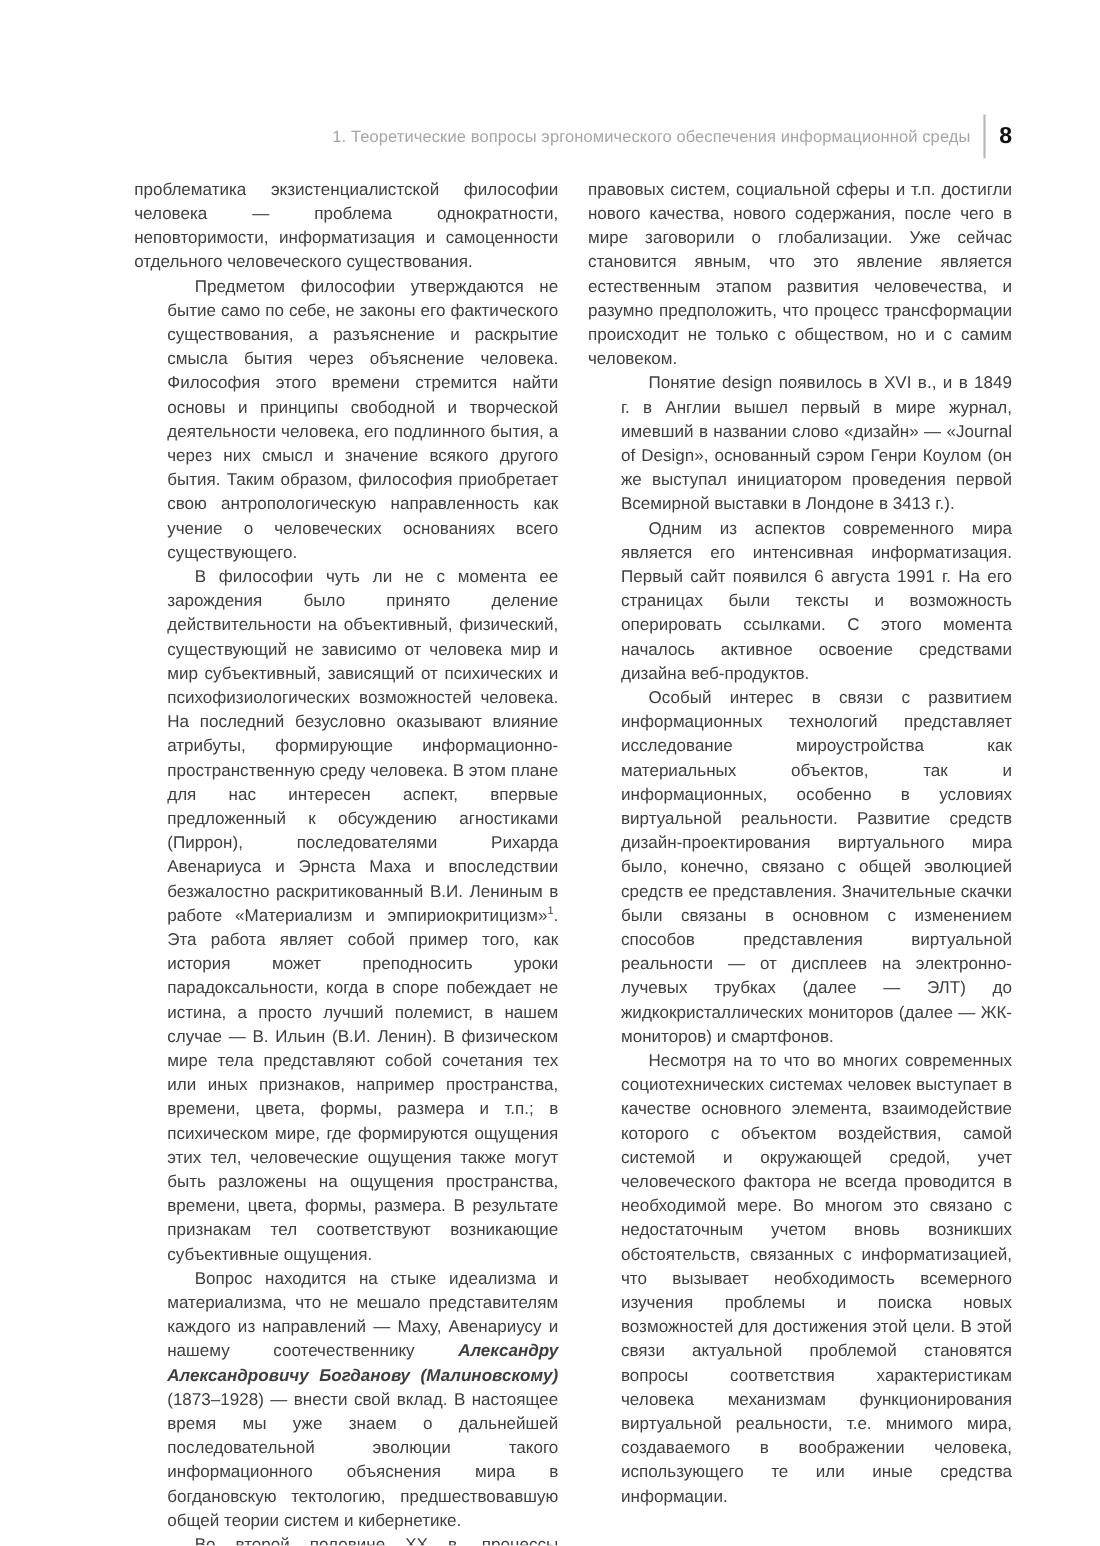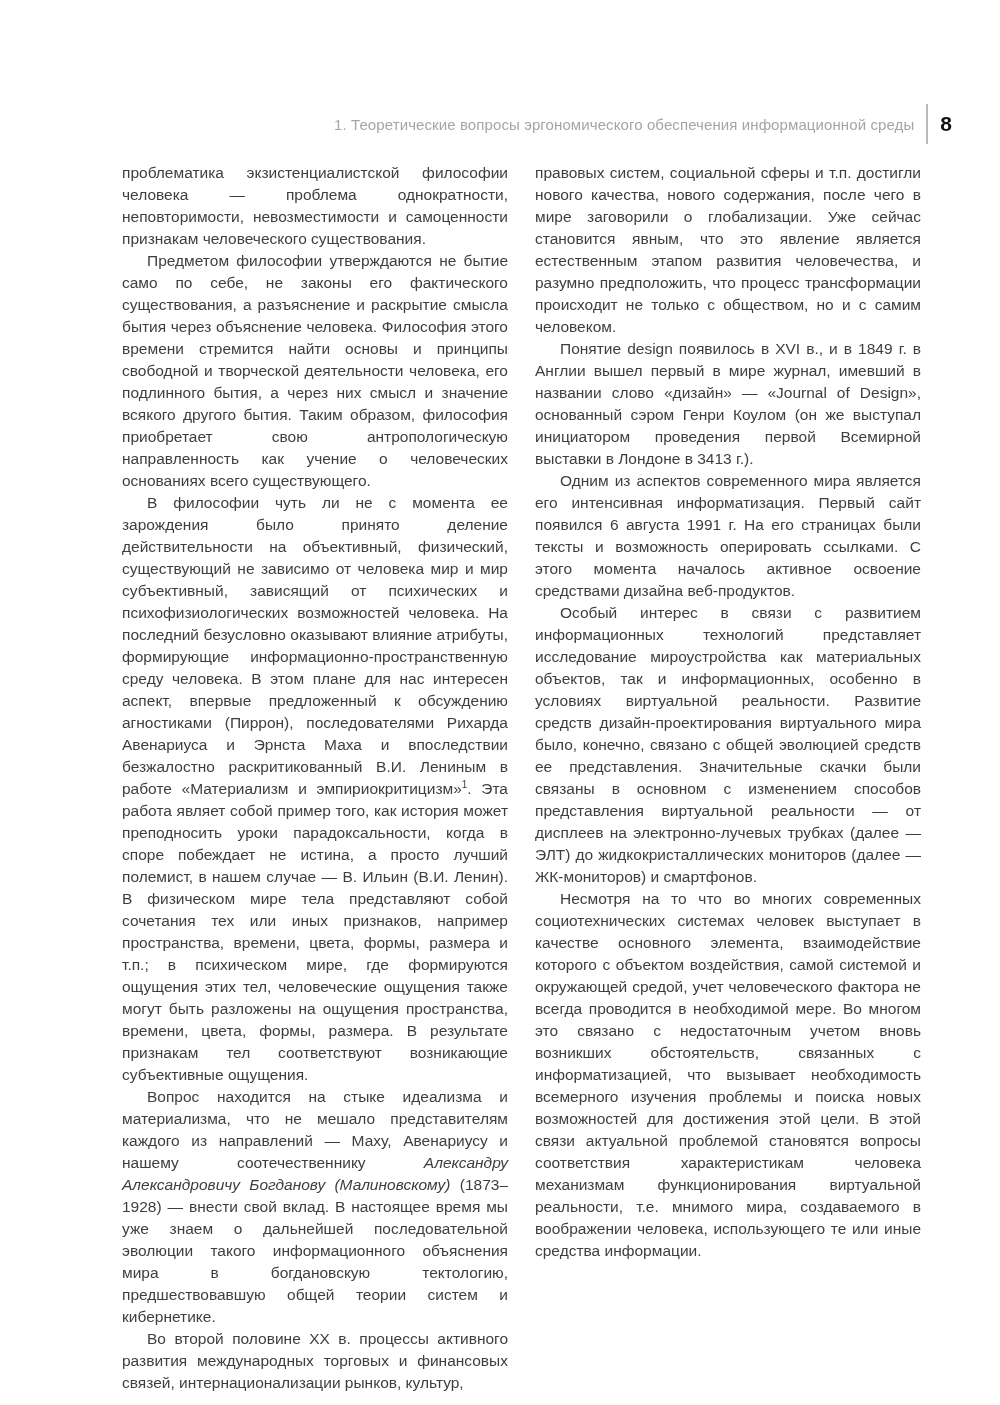--- a/index.html
+++ b/index.html
@@ -2,21 +2,21 @@
 <html lang="ru"><head>
 <meta charset="utf-8">
 <style>
   html, body { margin: 0; padding: 0; background: #ffffff; }
   .page {
     position: relative;
     width: 1000px;
     height: 1405px;
     box-sizing: border-box;
     background: #ffffff;
-    padding: 104px 48px 0 122px;
+    padding: 104px 80px 0 122px;
     font-family: "Liberation Sans", sans-serif;
     overflow: hidden;
   }
   .header {
     display: flex;
     justify-content: flex-end;
     align-items: center;
     height: 40px;
     margin-bottom: 18px;
   }
@@ -43,43 +43,43 @@
     gap: 27px;
   }
   .column {
     width: 386px;
     text-align: justify;
     font-size: 15.5px;
     line-height: 22px;
     color: #3e3e3e;
   }
   .para { margin: 0; }
-  .para.indent { text-indent: 25px; }
-  .emph { font-weight: normal; font-style: italic; }
+  .para.indent { text-indent: 25px; margin-left: 30px; }
+  .emph { font-weight: bold; font-style: italic; }
   sup.fn-ref {
     font-size: 10px;
     line-height: 0;
     vertical-align: super;
   }
 </style>
 </head>
 <body>
 
 <div class="page">
 
   <header class="header">
     <span class="header-title">1. Теоретические вопросы эргономического обеспечения информационной среды</span>
     <span class="header-rule"></span>
     <span class="page-number">8</span>
   </header>
 
   <main class="content">
 
     <div class="column">
-      <p class="para">проблематика экзистенциалистской философии человека — проблема однократности, неповторимости, невозместимости и самоценности признакам человеческого существования.</p>
+      <p class="para">проблематика экзистенциалистской философии человека — проблема однократности, неповторимости, информатизация и самоценности отдельного человеческого существования.</p>
       <p class="para indent">Предметом философии утверждаются не бытие само по себе, не законы его фактического существования, а разъяснение и раскрытие смысла бытия через объяснение человека. Философия этого времени стремится найти основы и принципы свободной и творческой деятельности человека, его подлинного бытия, а через них смысл и значение всякого другого бытия. Таким образом, философия приобретает свою антропологическую направленность как учение о человеческих основаниях всего существующего.</p>
       <p class="para indent"><span>В философии чуть ли не с момента ее зарождения было принято деление действительности на объективный, физический, существующий не зависимо от человека мир и мир субъективный, зависящий от психических и психофизиологических возможностей человека. На последний безусловно оказывают влияние атрибуты, формирующие информационно-пространственную среду человека. В этом плане для нас интересен аспект, впервые предложенный к обсуждению агностиками (Пиррон), последователями Рихарда Авенариуса и Эрнста Маха и впоследствии безжалостно раскритикованный В.И. Лениным в работе «Материализм и эмпириокритицизм»</span><sup class="fn-ref">1</sup><span>. Эта работа являет собой пример того, как история может преподносить уроки парадоксальности, когда в споре побеждает не истина, а просто лучший полемист, в нашем случае — В. Ильин (В.И. Ленин). В физическом мире тела представляют собой сочетания тех или иных признаков, например пространства, времени, цвета, формы, размера и т.п.; в психическом мире, где формируются ощущения этих тел, человеческие ощущения также могут быть разложены на ощущения пространства, времени, цвета, формы, размера. В результате признакам тел соответствуют возникающие субъективные ощущения.</span></p>
       <p class="para indent"><span>Вопрос находится на стыке идеализма и материализма, что не мешало представителям каждого из направлений — Маху, Авенариусу и нашему соотечественнику </span><span class="emph">Александру Александровичу Богданову (Малиновскому)</span><span> (1873–1928) — внести свой вклад. В настоящее время мы уже знаем о дальнейшей последовательной эволюции такого информационного объяснения мира в богдановскую тектологию, предшествовавшую общей теории систем и кибернетике.</span></p>
       <p class="para indent">Во второй половине XX в. процессы активного развития международных торговых и финансовых связей, интернационализации рынков, культур,</p>
     </div>
 
     <div class="column">
       <p class="para">правовых систем, социальной сферы и т.п. достигли нового качества, нового содержания, после чего в мире заговорили о глобализации. Уже сейчас становится явным, что это явление является естественным этапом развития человечества, и разумно предположить, что процесс трансформации происходит не только с обществом, но и с самим человеком.</p>
       <p class="para indent">Понятие design появилось в XVI в., и в 1849 г. в Англии вышел первый в мире журнал, имевший в названии слово «дизайн» — «Journal of Design», основанный сэром Генри Коулом (он же выступал инициатором проведения первой Всемирной выставки в Лондоне в 3413 г.).</p>
       <p class="para indent">Одним из аспектов современного мира является его интенсивная информатизация. Первый сайт появился 6 августа 1991 г. На его страницах были тексты и возможность оперировать ссылками. С этого момента началось активное освоение средствами дизайна веб-продуктов.</p>

